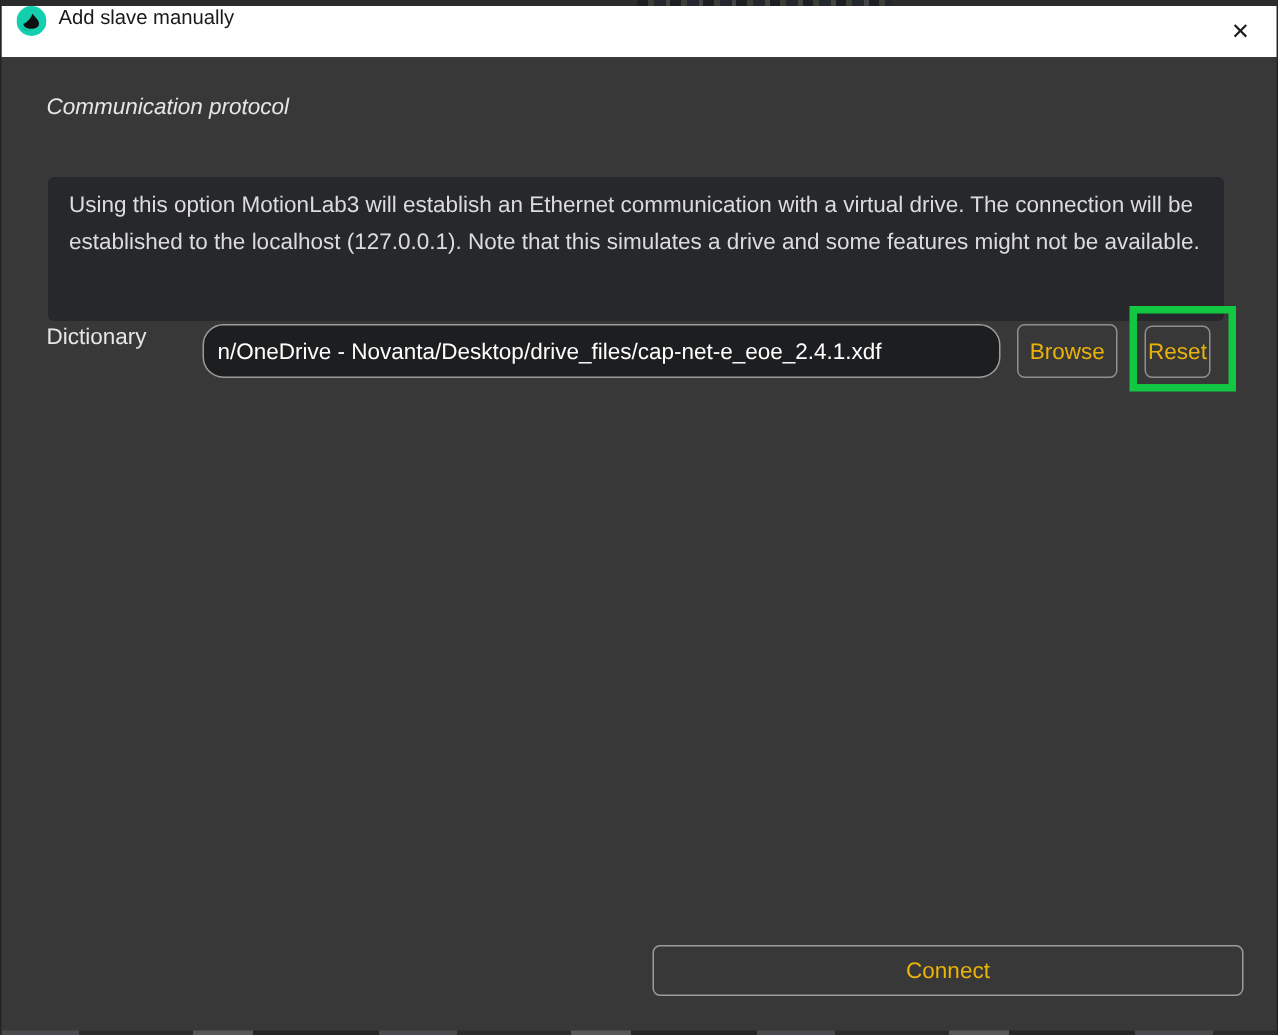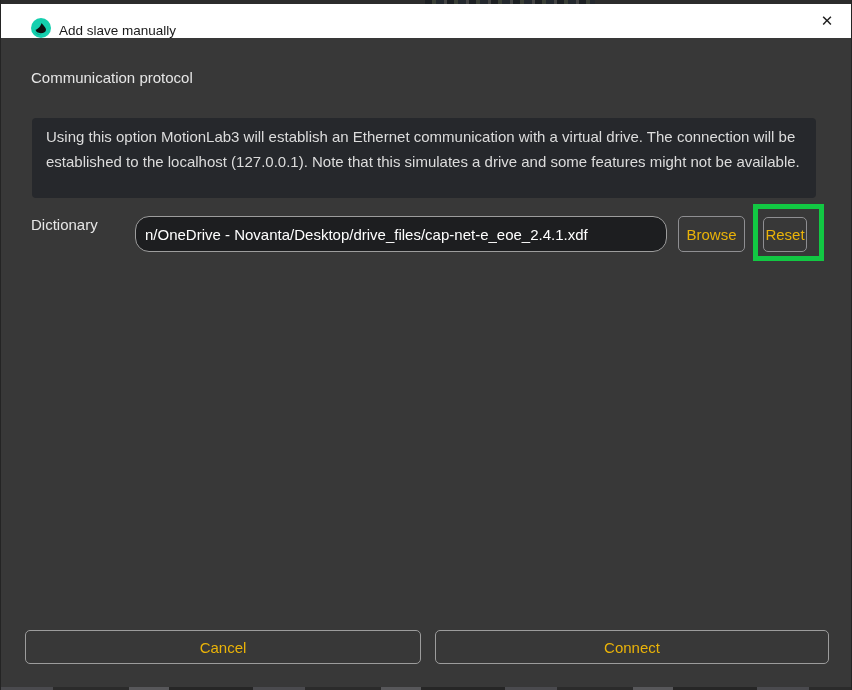--- a/index.html
+++ b/index.html
@@ -9,36 +9,36 @@
     overflow:hidden;border-left:1px solid #242424;border-right:1px solid #242424;
   }
   
   .top-strip{position:absolute;left:0;top:0;width:852px;height:4px;background:#2c2c2c;}
   .top-strip .noise{position:absolute;left:424px;top:0;width:170px;height:4px;
     background:repeating-linear-gradient(90deg,#1c1f22 0 7px,#3a3f36 7px 11px,#23282e 11px 19px,#444 19px 22px);}
   .bottom-strip{position:absolute;left:0;top:687px;width:852px;height:3px;
     background:repeating-linear-gradient(90deg,#4a4a4e 0 52px,#2b2b2b 52px 128px,#57575a 128px 168px,#262626 168px 252px);}
   
   .titlebar{position:absolute;left:0;top:4px;width:852px;height:34px;background:#ffffff;
-    display:flex;align-items:flex-end;padding-left:20px;}
+    display:flex;align-items:flex-start;}
   .app-icon{width:20px;height:20px;margin-left:10px;flex:0 0 auto;}
   .title-text{margin-left:8px;font-size:13.5px;color:#1a1a1a;}
   .close-btn{position:absolute;right:8px;top:0;width:36px;height:34px;display:flex;
     align-items:center;justify-content:center;color:#1a1a1a;font-size:15px;cursor:pointer;
     font-weight:400;}
   
   .label{position:absolute;color:#e6e6e6;font-size:15px;}
-  .protocol-label{left:30px;top:69px;}
+  .protocol-label{left:30px;top:63px;font-style:italic;}
   .combobox{position:absolute;left:234px;top:62px;width:593px;height:31px;
     background:#2e2e31;border:1px solid #55555a;border-radius:4px;color:#f2f2f2;
     font-size:15px;display:flex;align-items:center;padding:0 26px 0 10px;cursor:pointer;}
   .combo-caret{position:absolute;right:12px;top:13px;width:0;height:0;
     border-left:5px solid transparent;border-right:5px solid transparent;
     border-top:6px solid #9a9a9a;}
-  .infobox{position:absolute;left:31px;top:118px;width:784px;height:80px;
+  .infobox{position:absolute;left:31px;top:118px;width:784px;height:96px;
     background:#26282c;border-radius:4px;color:#dcdcdc;font-size:15px;
     line-height:24.5px;padding:7px 14px;}
   .dict-label{left:30px;top:216px;}
   .dict-input{position:absolute;left:134px;top:216px;width:532px;height:36px;
     background:#1d1e20;border:1px solid #9d9d9d;border-radius:14px;color:#ffffff;
     font-size:15px;padding:0 9px;outline:none;}
   .btn{position:absolute;background:transparent;border:1px solid #8f8f92;
     border-radius:5px;color:#eab308;font-size:15px;display:flex;align-items:center;
     justify-content:center;cursor:pointer;}
   .browse-btn{left:677px;top:216px;width:67px;height:36px;}
@@ -80,23 +80,20 @@
 
   <div class="btn browse-btn">
     <span>Browse</span>
   </div>
 
   <div class="btn reset-btn">
     <span>Reset</span>
   </div>
   <div class="reset-highlight"></div>
 
-  <div class="btn cancel-btn">
-    <span>Cancel</span>
-  </div>
 
   <div class="btn connect-btn">
     <span>Connect</span>
   </div>
 
   <div class="bottom-strip"></div>
 
 </div>
 
 </body></html>

